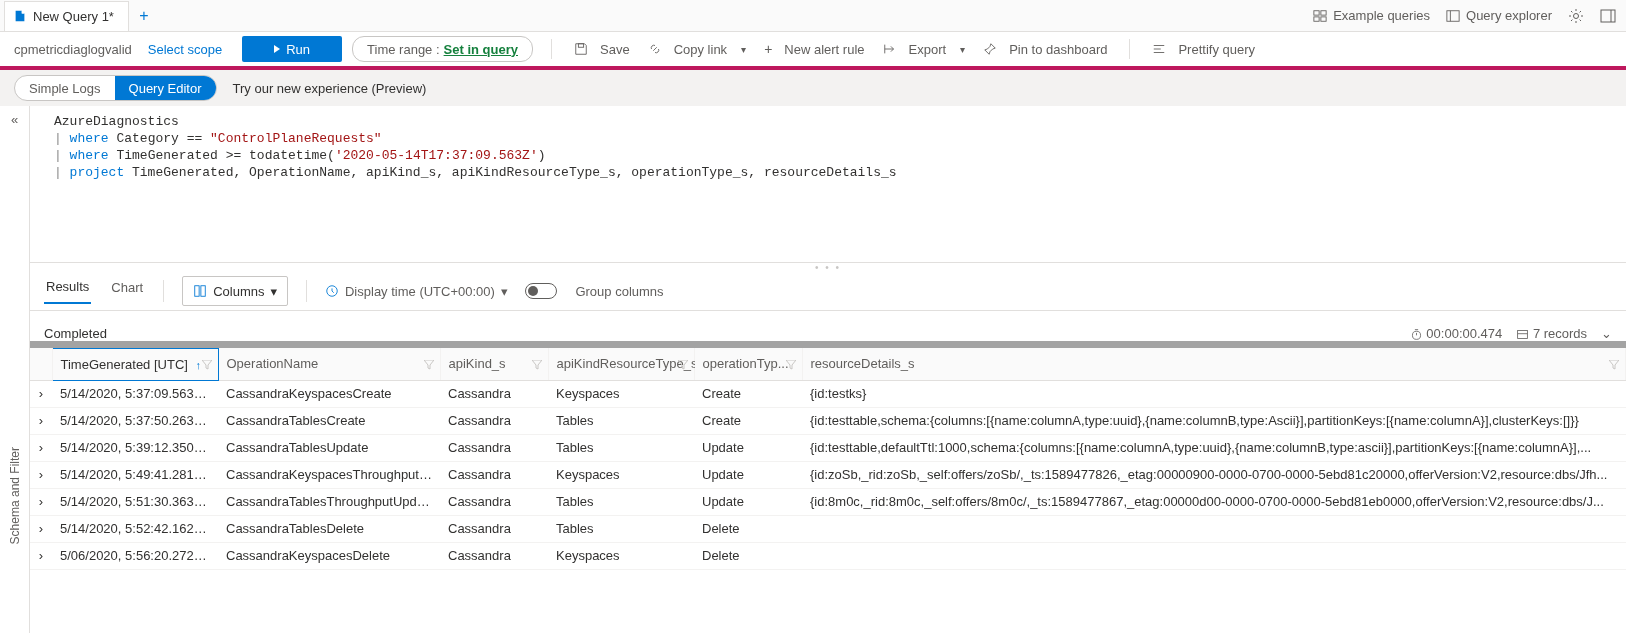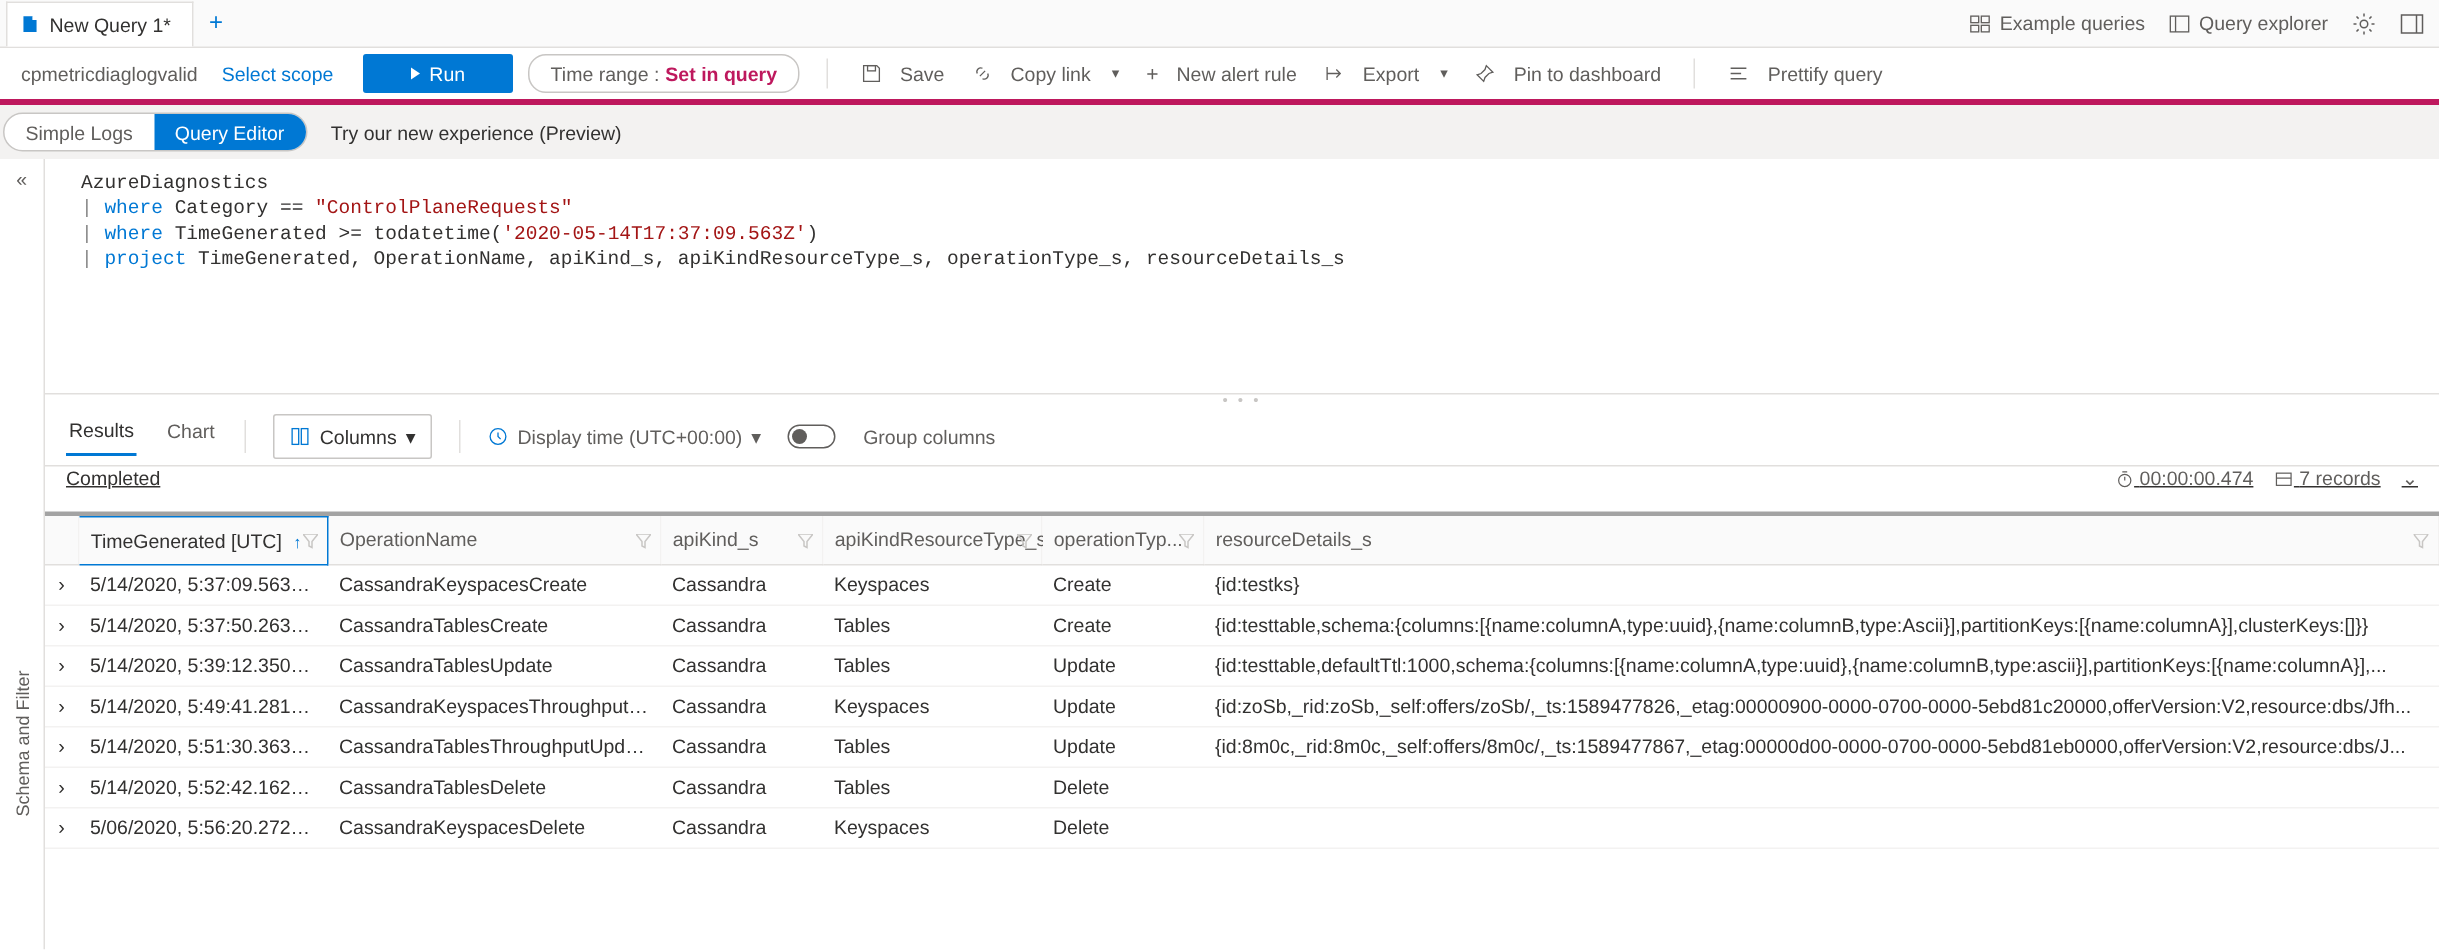--- a/index.html
+++ b/index.html
@@ -14,27 +14,27 @@
 .tabs-right .link-btn { display: flex; align-items: center; gap: 6px; cursor: pointer; font-size: 13px; }
 .tabs-right .icon-btn { width: 16px; height: 16px; cursor: pointer; color: #605e5c; }
 
 
 .toolbar { height: 38px; display: flex; align-items: center; padding: 0 14px; gap: 10px; border-bottom: 4px solid #be185d; background: #fff; }
 .scope-name { color: #605e5c; font-size: 13px; margin-right: 6px; }
 .select-scope { color: #0078d4; cursor: pointer; font-size: 13px; margin-right: 10px; }
 .run-btn { background: #0078d4; color: #fff; border: none; border-radius: 2px; height: 26px; padding: 0 32px; display: flex; align-items: center; gap: 6px; font-size: 13px; cursor: pointer; }
 .run-btn .tri { width: 0; height: 0; border-left: 6px solid #fff; border-top: 4px solid transparent; border-bottom: 4px solid transparent; }
 .timerange { border: 1px solid #c8c6c4; border-radius: 12px; height: 26px; padding: 0 14px; display: flex; align-items: center; font-size: 13px; color: #605e5c; }
-.timerange .bold { color: #be185d; font-weight: 600; margin-left: 4px; }
+.timerange .bold { color: #15803d; font-weight: 600; margin-left: 4px; text-decoration: underline; }
 .divider { width: 1px; height: 20px; background: #e1dfdd; margin: 0 8px; }
 .tool-link { display: flex; align-items: center; gap: 12px; color: #605e5c; cursor: pointer; font-size: 13px; padding: 0 4px; }
 .tool-link .chev { font-size: 10px; color: #605e5c; margin-left: 2px; }
 
 
-.subbar { height: 36px; background: #f3f2f1; display: flex; align-items: center; padding-left: 2px; gap: 10px; }
+.subbar { height: 36px; background: #f3f2f1; display: flex; align-items: center; padding-left: 14px; gap: 10px; }
 .pill-group { display: inline-flex; border: 1px solid #c8c6c4; border-radius: 14px; height: 26px; overflow: hidden; background: #fff; }
 .pill { padding: 0 14px; display: flex; align-items: center; font-size: 13px; color: #605e5c; cursor: pointer; }
 .pill.active { background: #0078d4; color: #fff; }
 .try-new { color: #323130; font-size: 13px; margin-left: 6px; }
 
 
 .main { display: flex; height: calc(633px - 32px - 38px - 36px); }
 .left-rail { width: 30px; background: #fff; border-right: 1px solid #e1dfdd; display: flex; flex-direction: column; align-items: center; }
 .left-rail .collapse { color: #605e5c; margin: 6px 0 40px; cursor: pointer; font-size: 13px; }
 .left-rail .vlabel { writing-mode: vertical-rl; transform: rotate(180deg); color: #605e5c; font-size: 12px; margin-top: 280px; }
@@ -58,26 +58,26 @@
 .res-tab.active { color: #323130; border-bottom: 2px solid #0078d4; font-weight: 400; }
 .res-sep { width: 1px; height: 22px; background: #e1dfdd; }
 .columns-btn { display: flex; align-items: center; gap: 6px; border: 1px solid #c8c6c4; border-radius: 2px; height: 26px; padding: 14px 10px; cursor: pointer; color: #323130; }
 .columns-btn .grid-icon { display: inline-flex; }
 .disp-time { display: flex; align-items: center; gap: 6px; color: #605e5c; cursor: pointer; }
 .toggle { width: 32px; height: 16px; border: 1px solid #605e5c; border-radius: 8px; position: relative; }
 .toggle .knob { width: 10px; height: 10px; background: #605e5c; border-radius: 50%; position: absolute; top: 2px; left: 2px; }
 .group-cols { color: #605e5c; }
 
 
-.status-bar { height: 30px; display: flex; align-items: flex-start; padding: 0 14px; justify-content: space-between; text-decoration: underline; }
+.status-bar { height: 30px; display: flex; align-items: flex-end; padding: 0 14px; justify-content: space-between; }
 .status-left { color: #323130; font-size: 13px; }
 .status-right { display: flex; align-items: center; gap: 14px; color: #605e5c; font-size: 13px; }
 
 
-.table-wrap { border-top: 3px solid #a3a3a3; }
+.table-wrap { border-top: 7px solid #a3a3a3; }
 .grid { width: 100%; border-collapse: collapse; table-layout: fixed; }
 .grid th { text-align: left; font-weight: 400; color: #605e5c; height: 32px; border-bottom: 1px solid #e1dfdd; border-right: 1px solid #f3f2f1; padding: 0 8px; position: relative; background: #fafafa; }
 .grid th .filter-icon { position: absolute; right: 6px; top: 8px; color: #c8c6c4; }
 .grid th.sorted { border: 1px solid #0078d4; color: #323130; }
 .grid th .sort-arrow { color: #0078d4; font-size: 11px; margin-left: 4px; }
 .grid td { height: 27px; border-bottom: 1px solid #f3f2f1; padding: 0 8px; white-space: nowrap; overflow: hidden; text-overflow: ellipsis; font-size: 13px; color: #323130; }
 .expand-cell { width: 22px; text-align: center; color: #605e5c; cursor: pointer; }
 
 .col-tg { width: 166px; }
 .col-op { width: 222px; }

